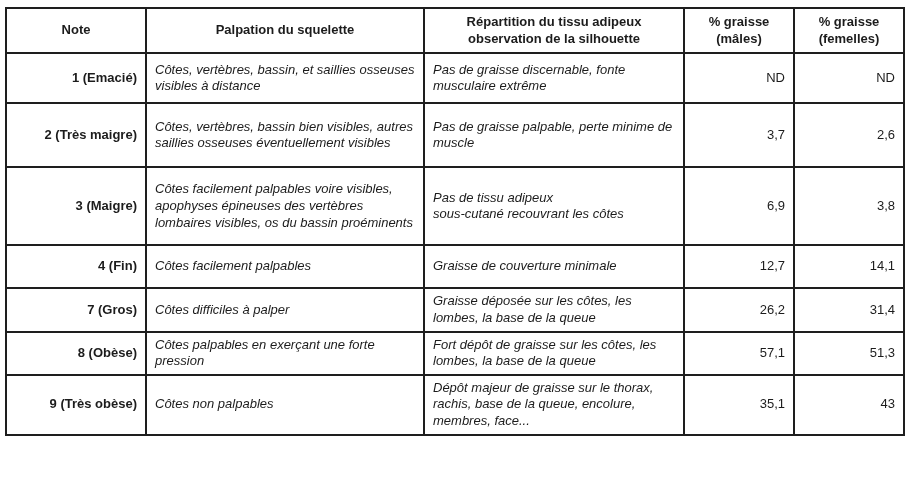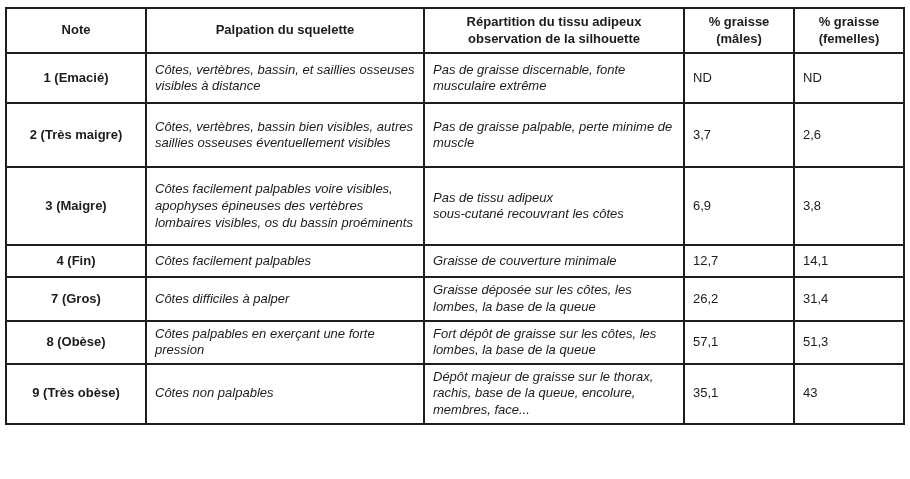--- a/index.html
+++ b/index.html
@@ -30,36 +30,36 @@
   }
   .score-table th {
     font-weight: bold;
     text-align: center;
     white-space: pre-line;
     padding: 5px 4px;
     height: 38px;
   }
   .cell-note {
     font-weight: bold;
-    text-align: center;
+    text-align: right;
   }
   .cell-text {
     text-align: left;
     white-space: pre-line;
     font-style: italic;
   }
   .cell-pct {
-    text-align: left;
+    text-align: right;
     border-radius: 13px;
   }
   
   tbody tr:nth-child(1) td { height: 50px; }
   tbody tr:nth-child(2) td { height: 64px; }
   tbody tr:nth-child(3) td { height: 78px; }
-  tbody tr:nth-child(4) td { height: 32px; }
+  tbody tr:nth-child(4) td { height: 43px; }
   tbody tr:nth-child(5) td { height: 40px; }
   tbody tr:nth-child(6) td { height: 40px; }
   tbody tr:nth-child(7) td { height: 40px; }
   tbody tr:nth-child(8) td { height: 42px; }
   tbody tr:nth-child(9) td { height: 60px; }
 </style>
 </head>
 <body>
 
 <div class="table-wrap">

